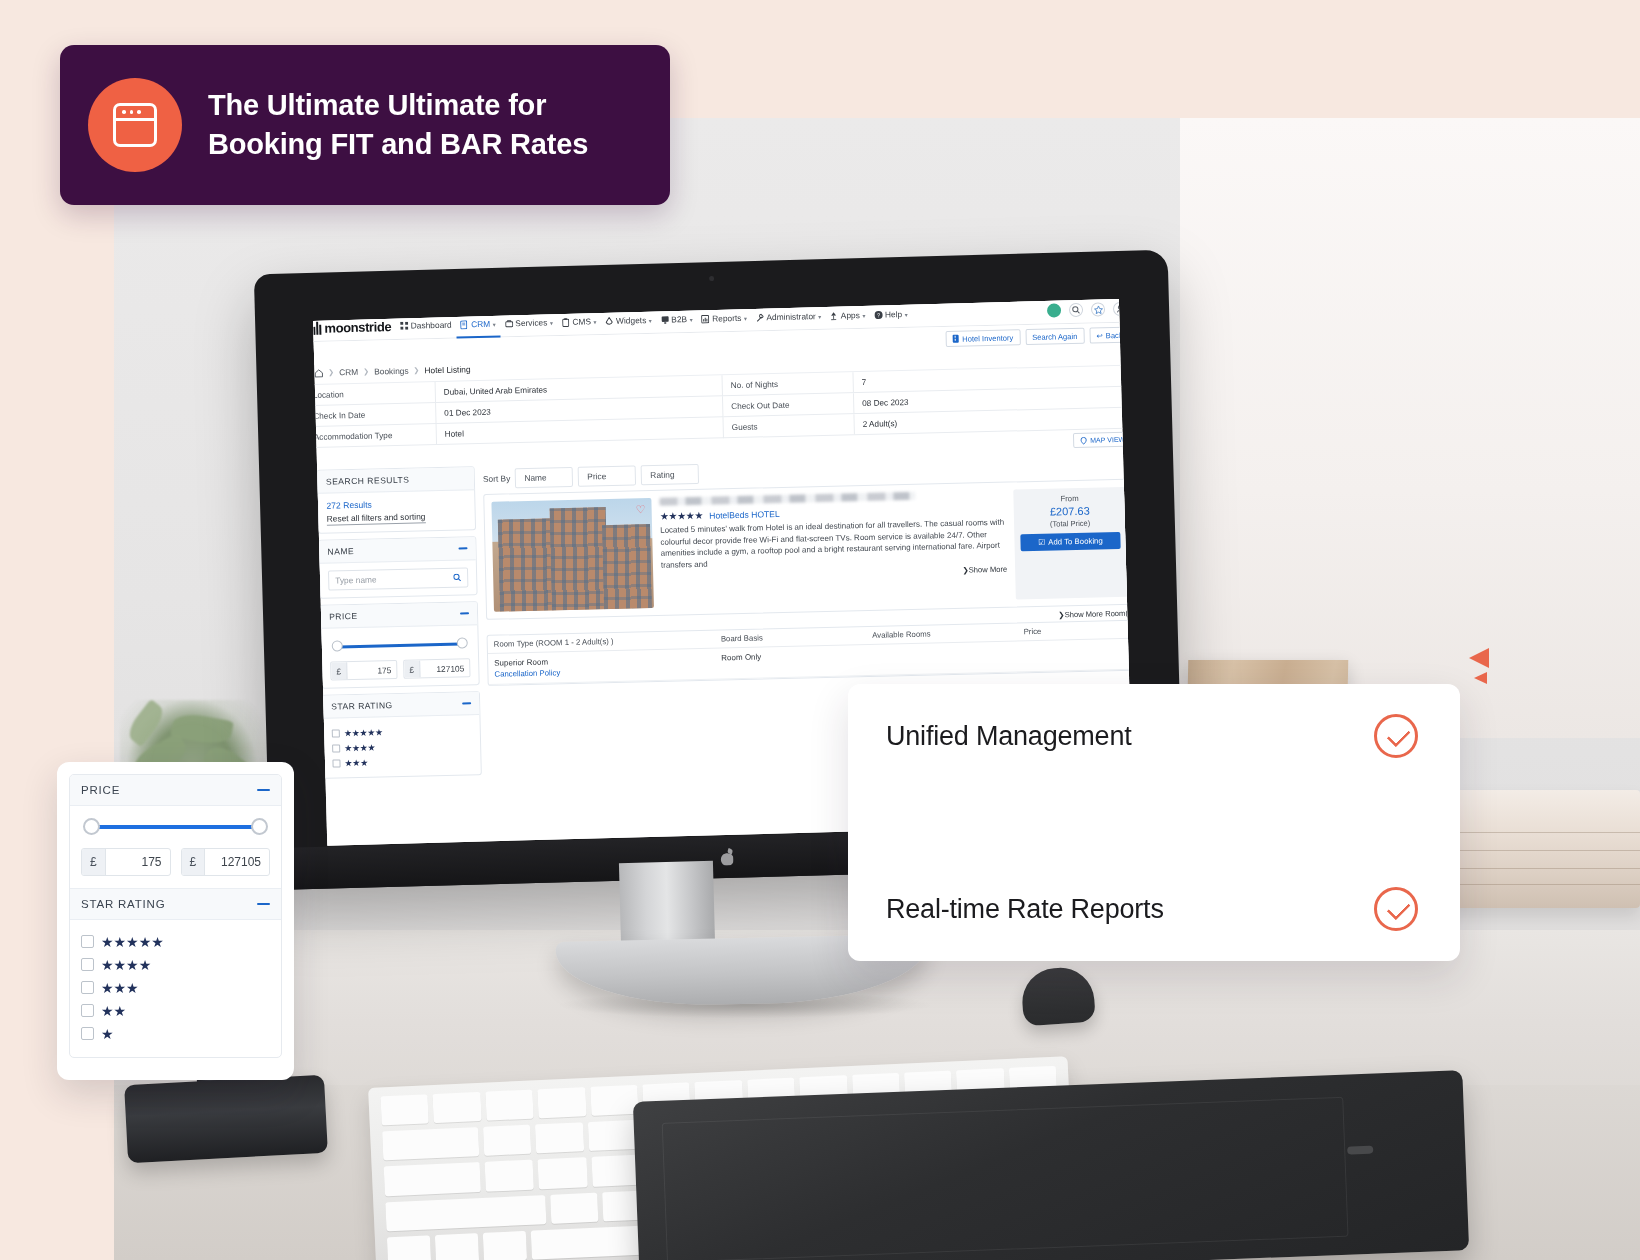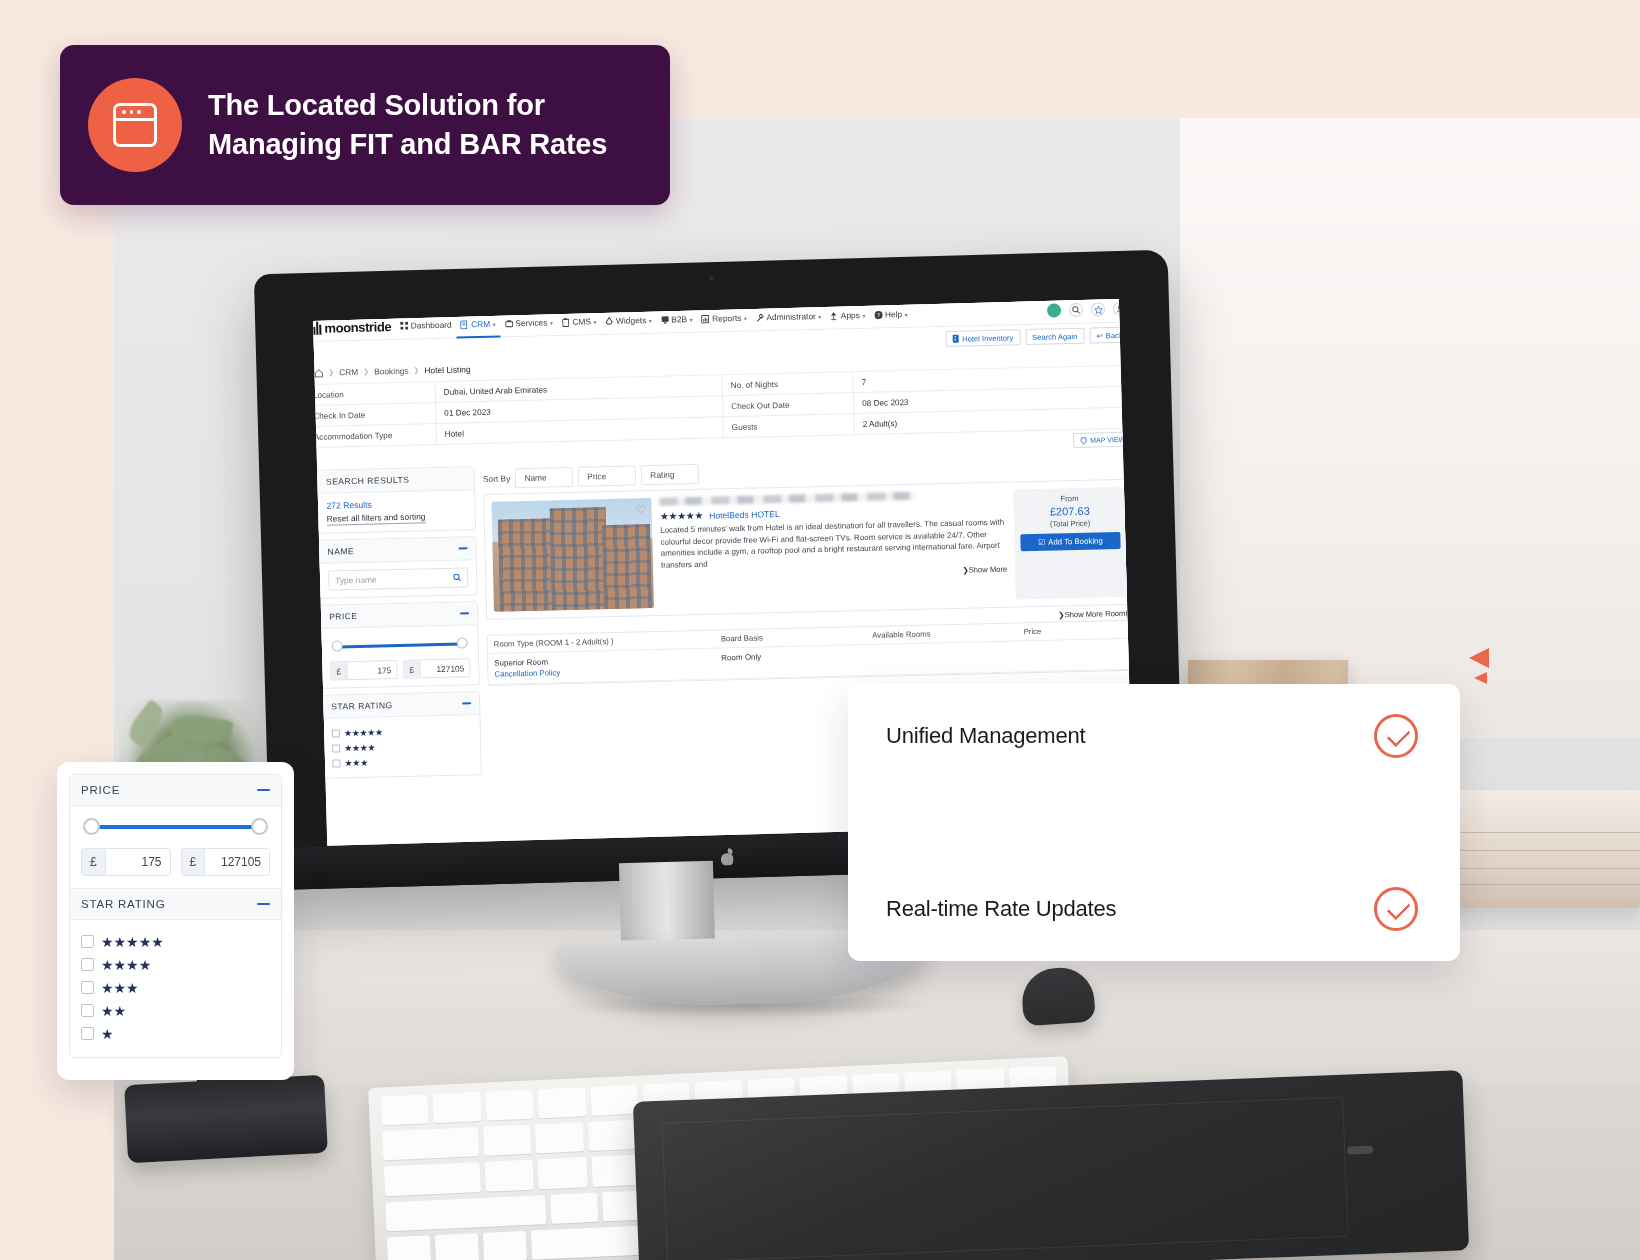--- a/index.html
+++ b/index.html
@@ -289,21 +289,21 @@
   .ff-stars { color: #22325c; font-size: 14px; letter-spacing: 0px; }
 
   
   .feature-card {
     position: absolute; left: 848px; top: 684px; width: 612px; height: 277px;
     background: #fff; border-radius: 12px; padding: 30px 42px 30px 38px;
     box-shadow: 0 16px 40px rgba(40,30,50,.14);
     display: flex; flex-direction: column; justify-content: space-between;
   }
   .feature-row { display: flex; align-items: center; justify-content: space-between; }
-  .feature-label { font-size: 22px; color: #1b1b1e; letter-spacing: -0.2px; }
+  .feature-label { font-size: 27px; color: #1b1b1e; letter-spacing: -0.2px; }
   .check { width: 44px; height: 44px; flex: 0 0 44px; border-radius: 50%; border: 3px solid #e9674c; position: relative; }
   .check::after {
     content: ""; position: absolute; left: 11px; top: 11.5px; width: 18px; height: 9.5px;
     border-left: 3px solid #e9674c; border-bottom: 3px solid #e9674c;
     transform: rotate(-45deg); border-radius: 1px;
   }
 
   
   .deco { position: absolute; left: 1465px; top: 648px; width: 34px; height: 40px; }
   .deco i { position: absolute; display: block; width: 0; height: 0; }
@@ -823,22 +823,22 @@
   <div class="badge-ico">
     <div class="win">
       <div class="dots">
           <i></i>
           <i></i>
           <i></i>
         </div>
     </div>
   </div>
   <div class="badge-text">
-    <div>The Located Solution for</div>
-    <div>Managing FIT and BAR Rates</div>
+    <div>The Ultimate Ultimate for</div>
+    <div>Booking FIT and BAR Rates</div>
   </div>
 </div>
 
 <div class="float-filter">
   <div class="ff-card">
     <div class="ff-hd">
       <span>PRICE</span>
       <span class="minus"></span>
     </div>
     <div class="ff-bd">
@@ -891,16 +891,16 @@
   <i></i>
     <i></i>
 </div>
 
 <div class="feature-card">
   <div class="feature-row">
     <span class="feature-label">Unified Management</span>
     <span class="check"></span>
   </div>
   <div class="feature-row">
-    <span class="feature-label">Real-time Rate Updates</span>
+    <span class="feature-label">Real-time Rate Reports</span>
     <span class="check"></span>
   </div>
 </div>
 
 </body></html>

